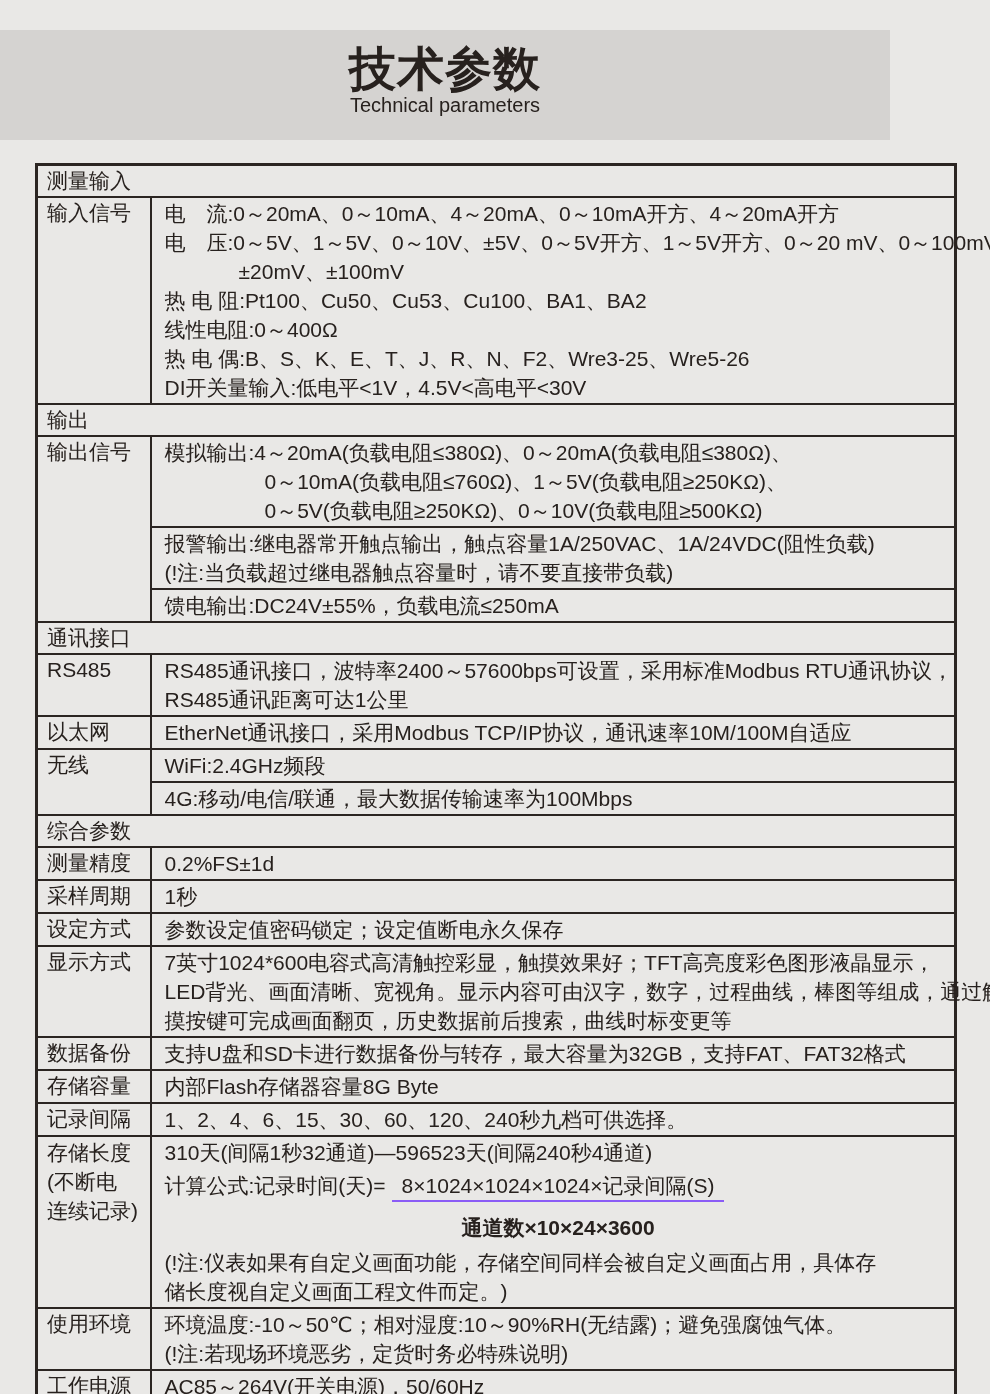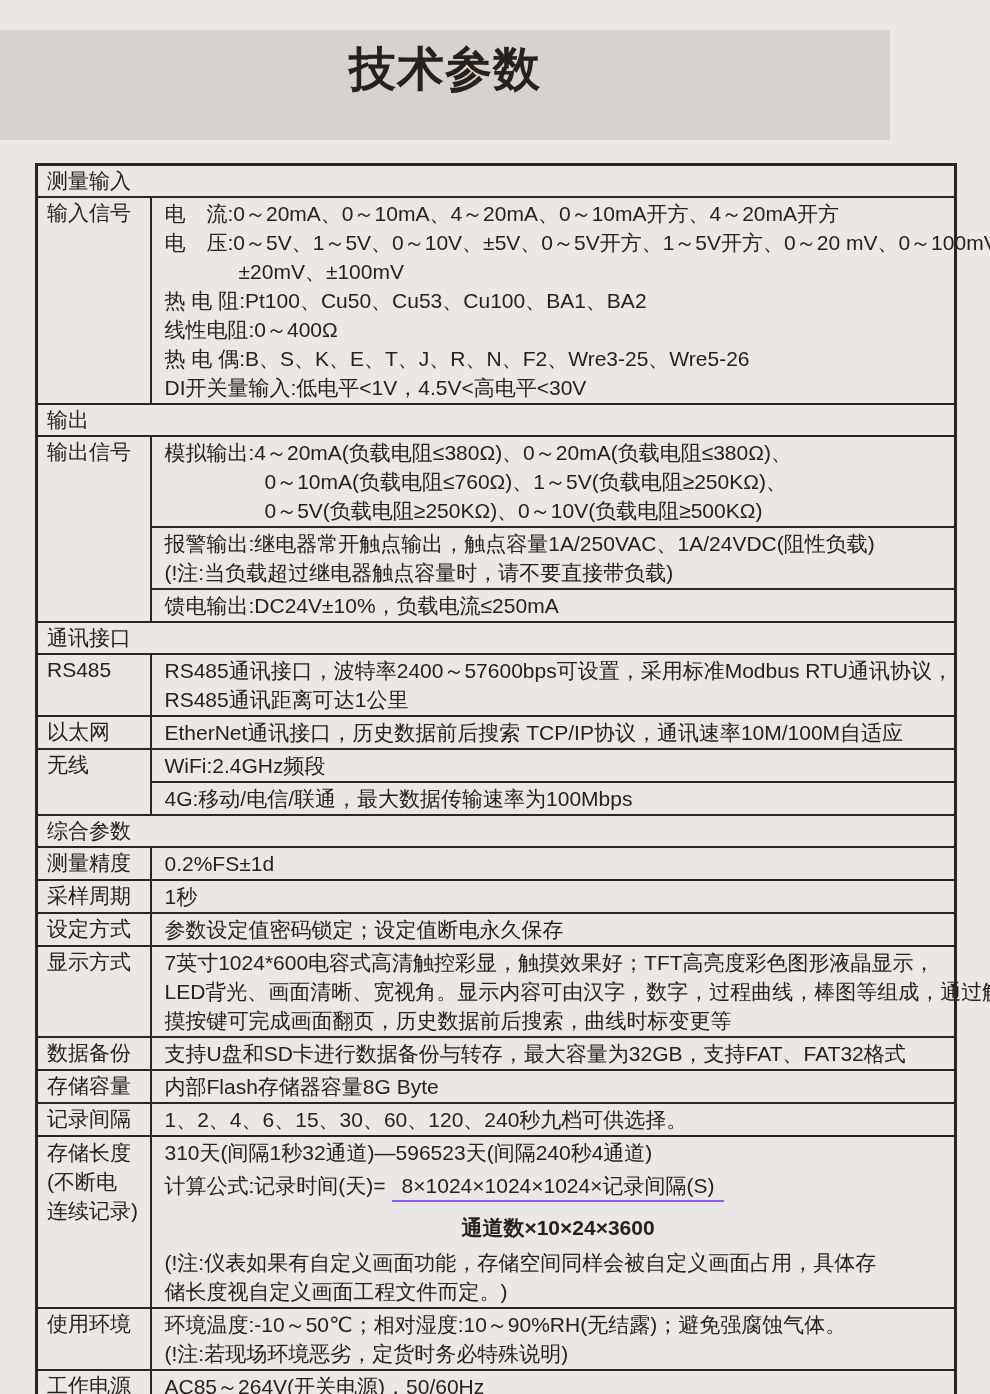--- a/index.html
+++ b/index.html
@@ -34,20 +34,21 @@
   .formula{display:flex;align-items:flex-start;padding:5px 0 7px 0;}
   .frac{display:inline-block;text-align:center;margin-left:6px;}
   .frac .num{display:block;line-height:27px;border-bottom:2px solid #8b5cf6;padding:0 10px 1px 10px;}
   .frac .den{display:block;line-height:27px;padding-top:12px;font-weight:bold;}
 </style>
 </head>
 <body>
 
 <div class="banner">
   <div class="title">技术参数</div>
+  <div class="subtitle">Technical parameters</div>
 </div>
 
 <table class="spec">
   <colgroup>
       <col class="c1">
       <col>
     </colgroup>
 
   <tbody>
       <tr>
@@ -80,40 +81,40 @@
     </td>
   </tr>
   <tr>
     <td class="content">
       <div class="line">报警输出:继电器常开触点输出，触点容量1A/250VAC、1A/24VDC(阻性负载)</div>
       <div class="line">(!注:当负载超过继电器触点容量时，请不要直接带负载)</div>
     </td>
   </tr>
   <tr>
     <td class="content">
-      <div class="line">馈电输出:DC24V±10%，负载电流≤250mA</div>
+      <div class="line">馈电输出:DC24V±55%，负载电流≤250mA</div>
     </td>
   </tr>
 
   <tr>
     <td class="section" colspan="2">通讯接口</td>
   </tr>
 
   <tr>
     <td class="label">RS485</td>
     <td class="content">
       <div class="line">RS485通讯接口，波特率2400～57600bps可设置，采用标准Modbus RTU通讯协议，</div>
       <div class="line">RS485通讯距离可达1公里</div>
     </td>
   </tr>
 
   <tr>
     <td class="label">以太网</td>
     <td class="content">
-      <div class="line">EtherNet通讯接口，历史数据前后搜索 TCP/IP协议，通讯速率10M/100M自适应</div>
+      <div class="line">EtherNet通讯接口，采用Modbus TCP/IP协议，通讯速率10M/100M自适应</div>
     </td>
   </tr>
 
   <tr>
     <td class="label" rowspan="2">无线</td>
     <td class="content">
       <div class="line">WiFi:2.4GHz频段</div>
     </td>
   </tr>
   <tr>

